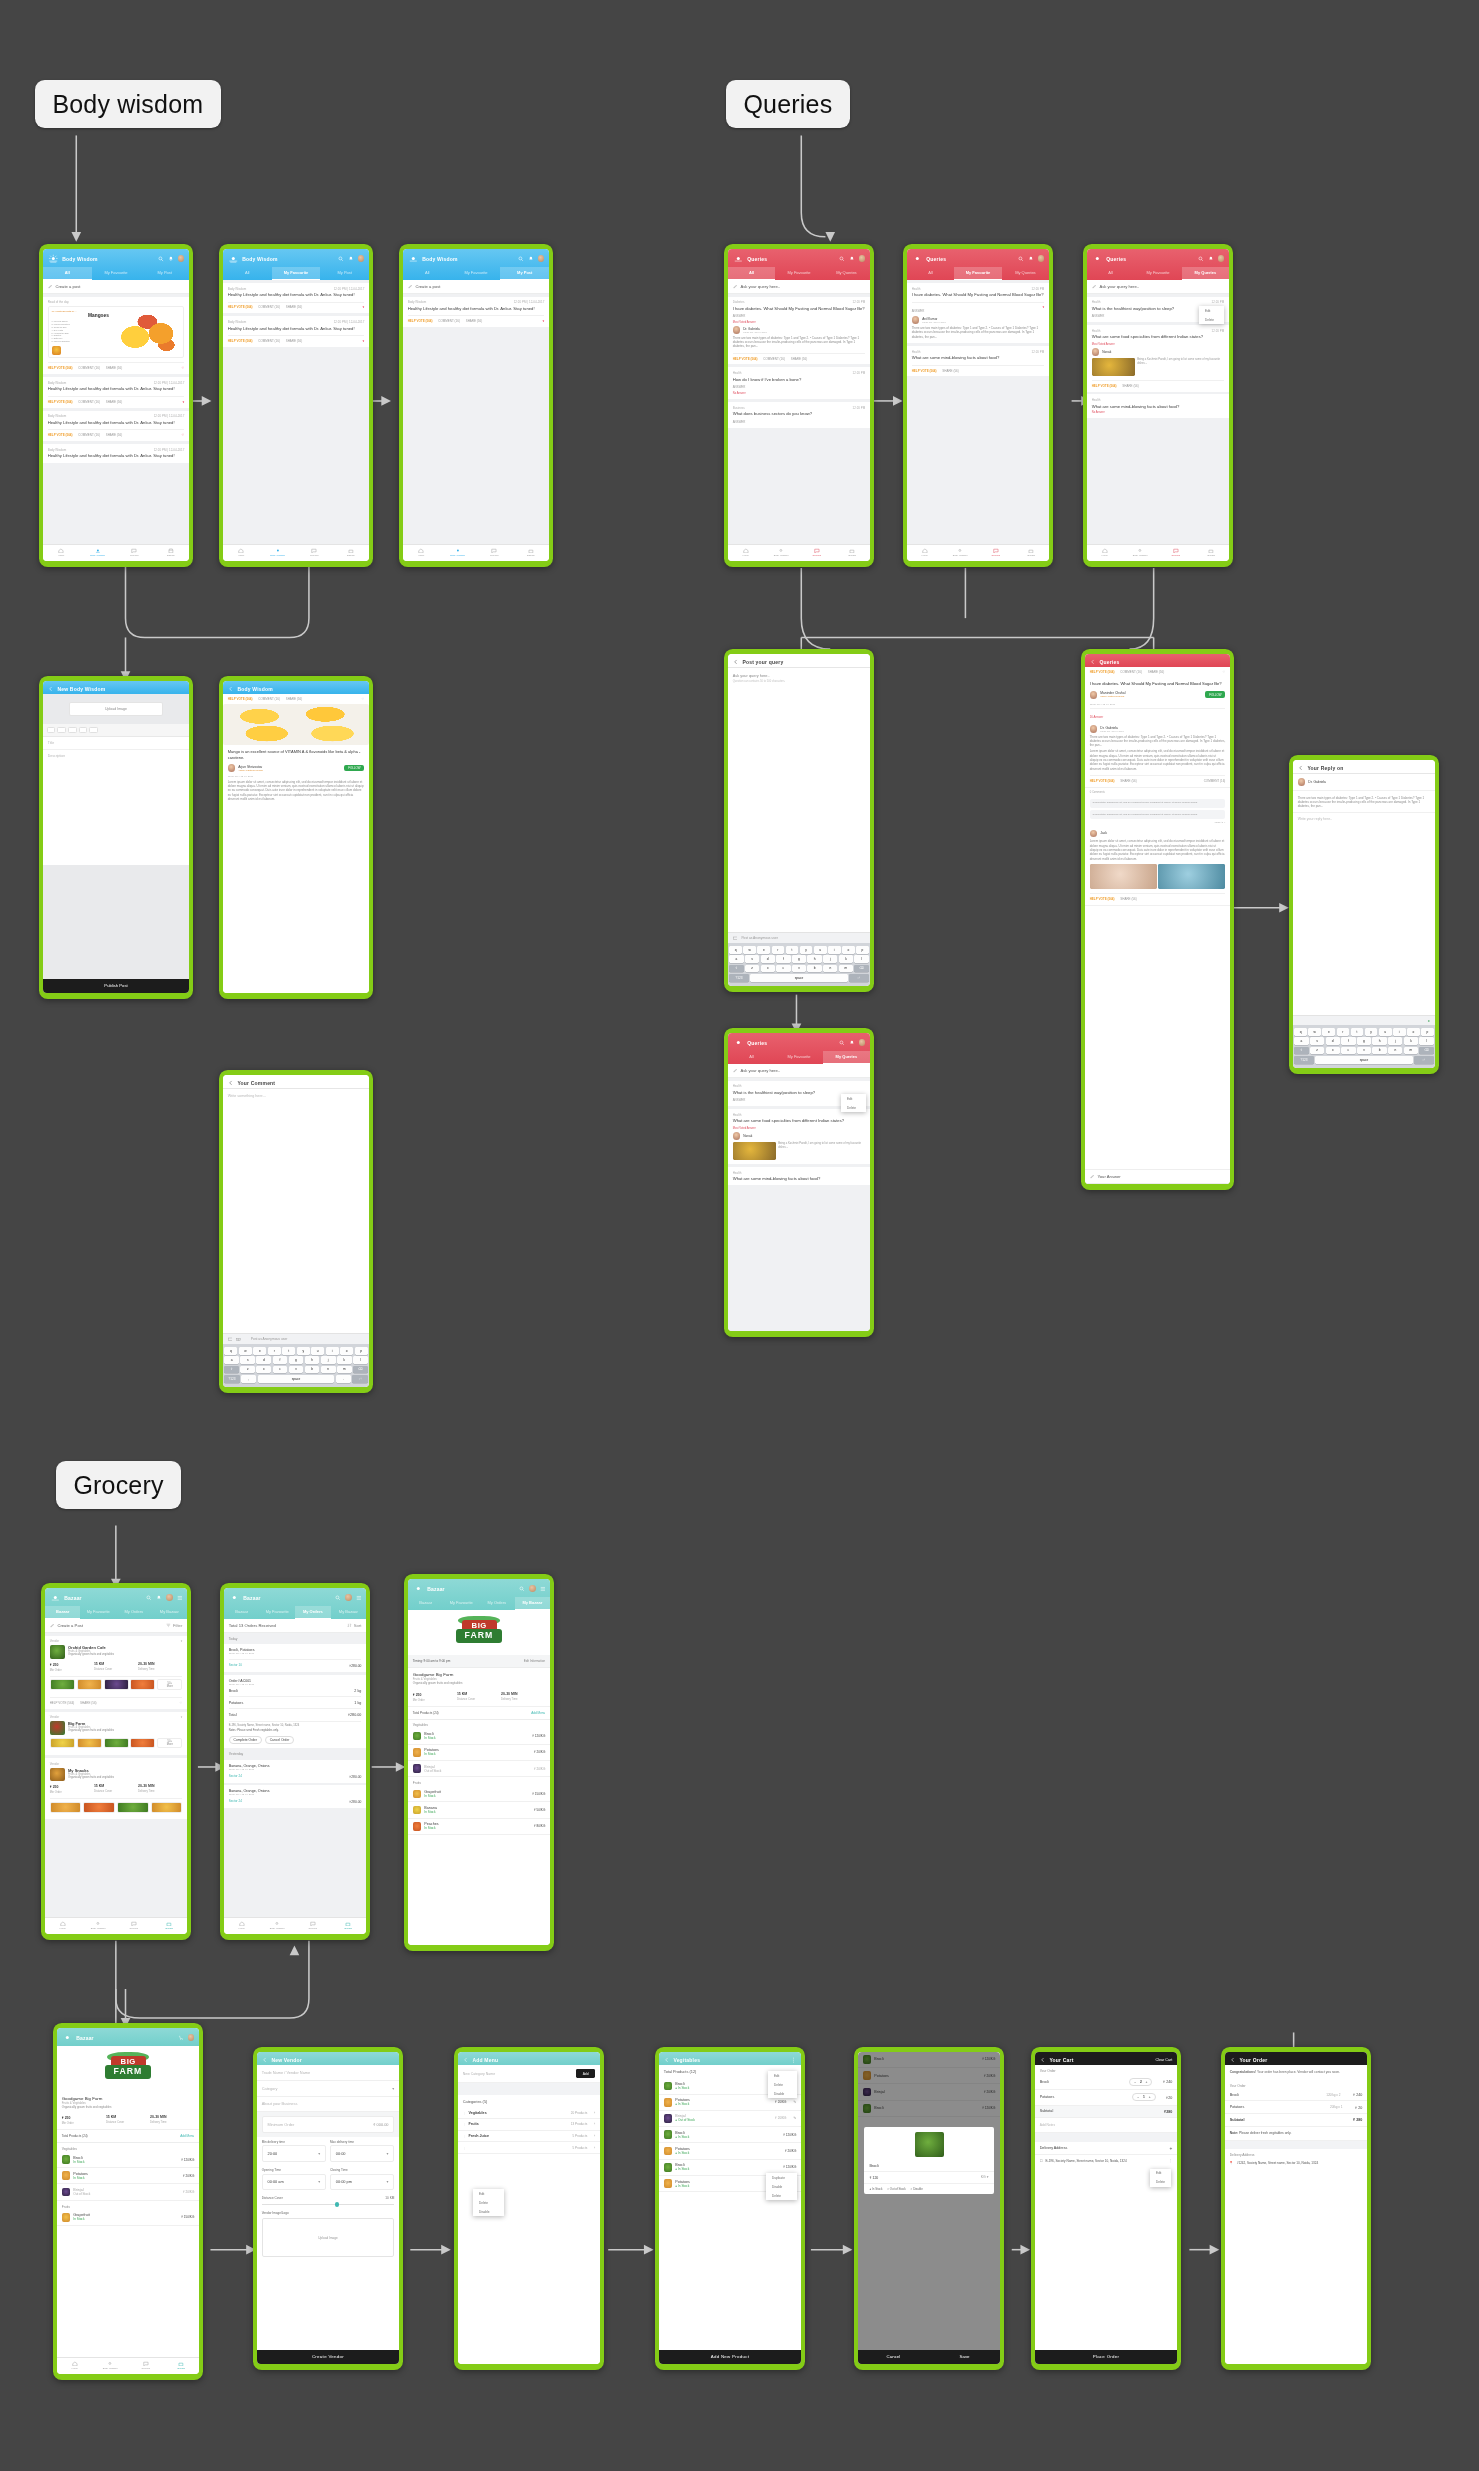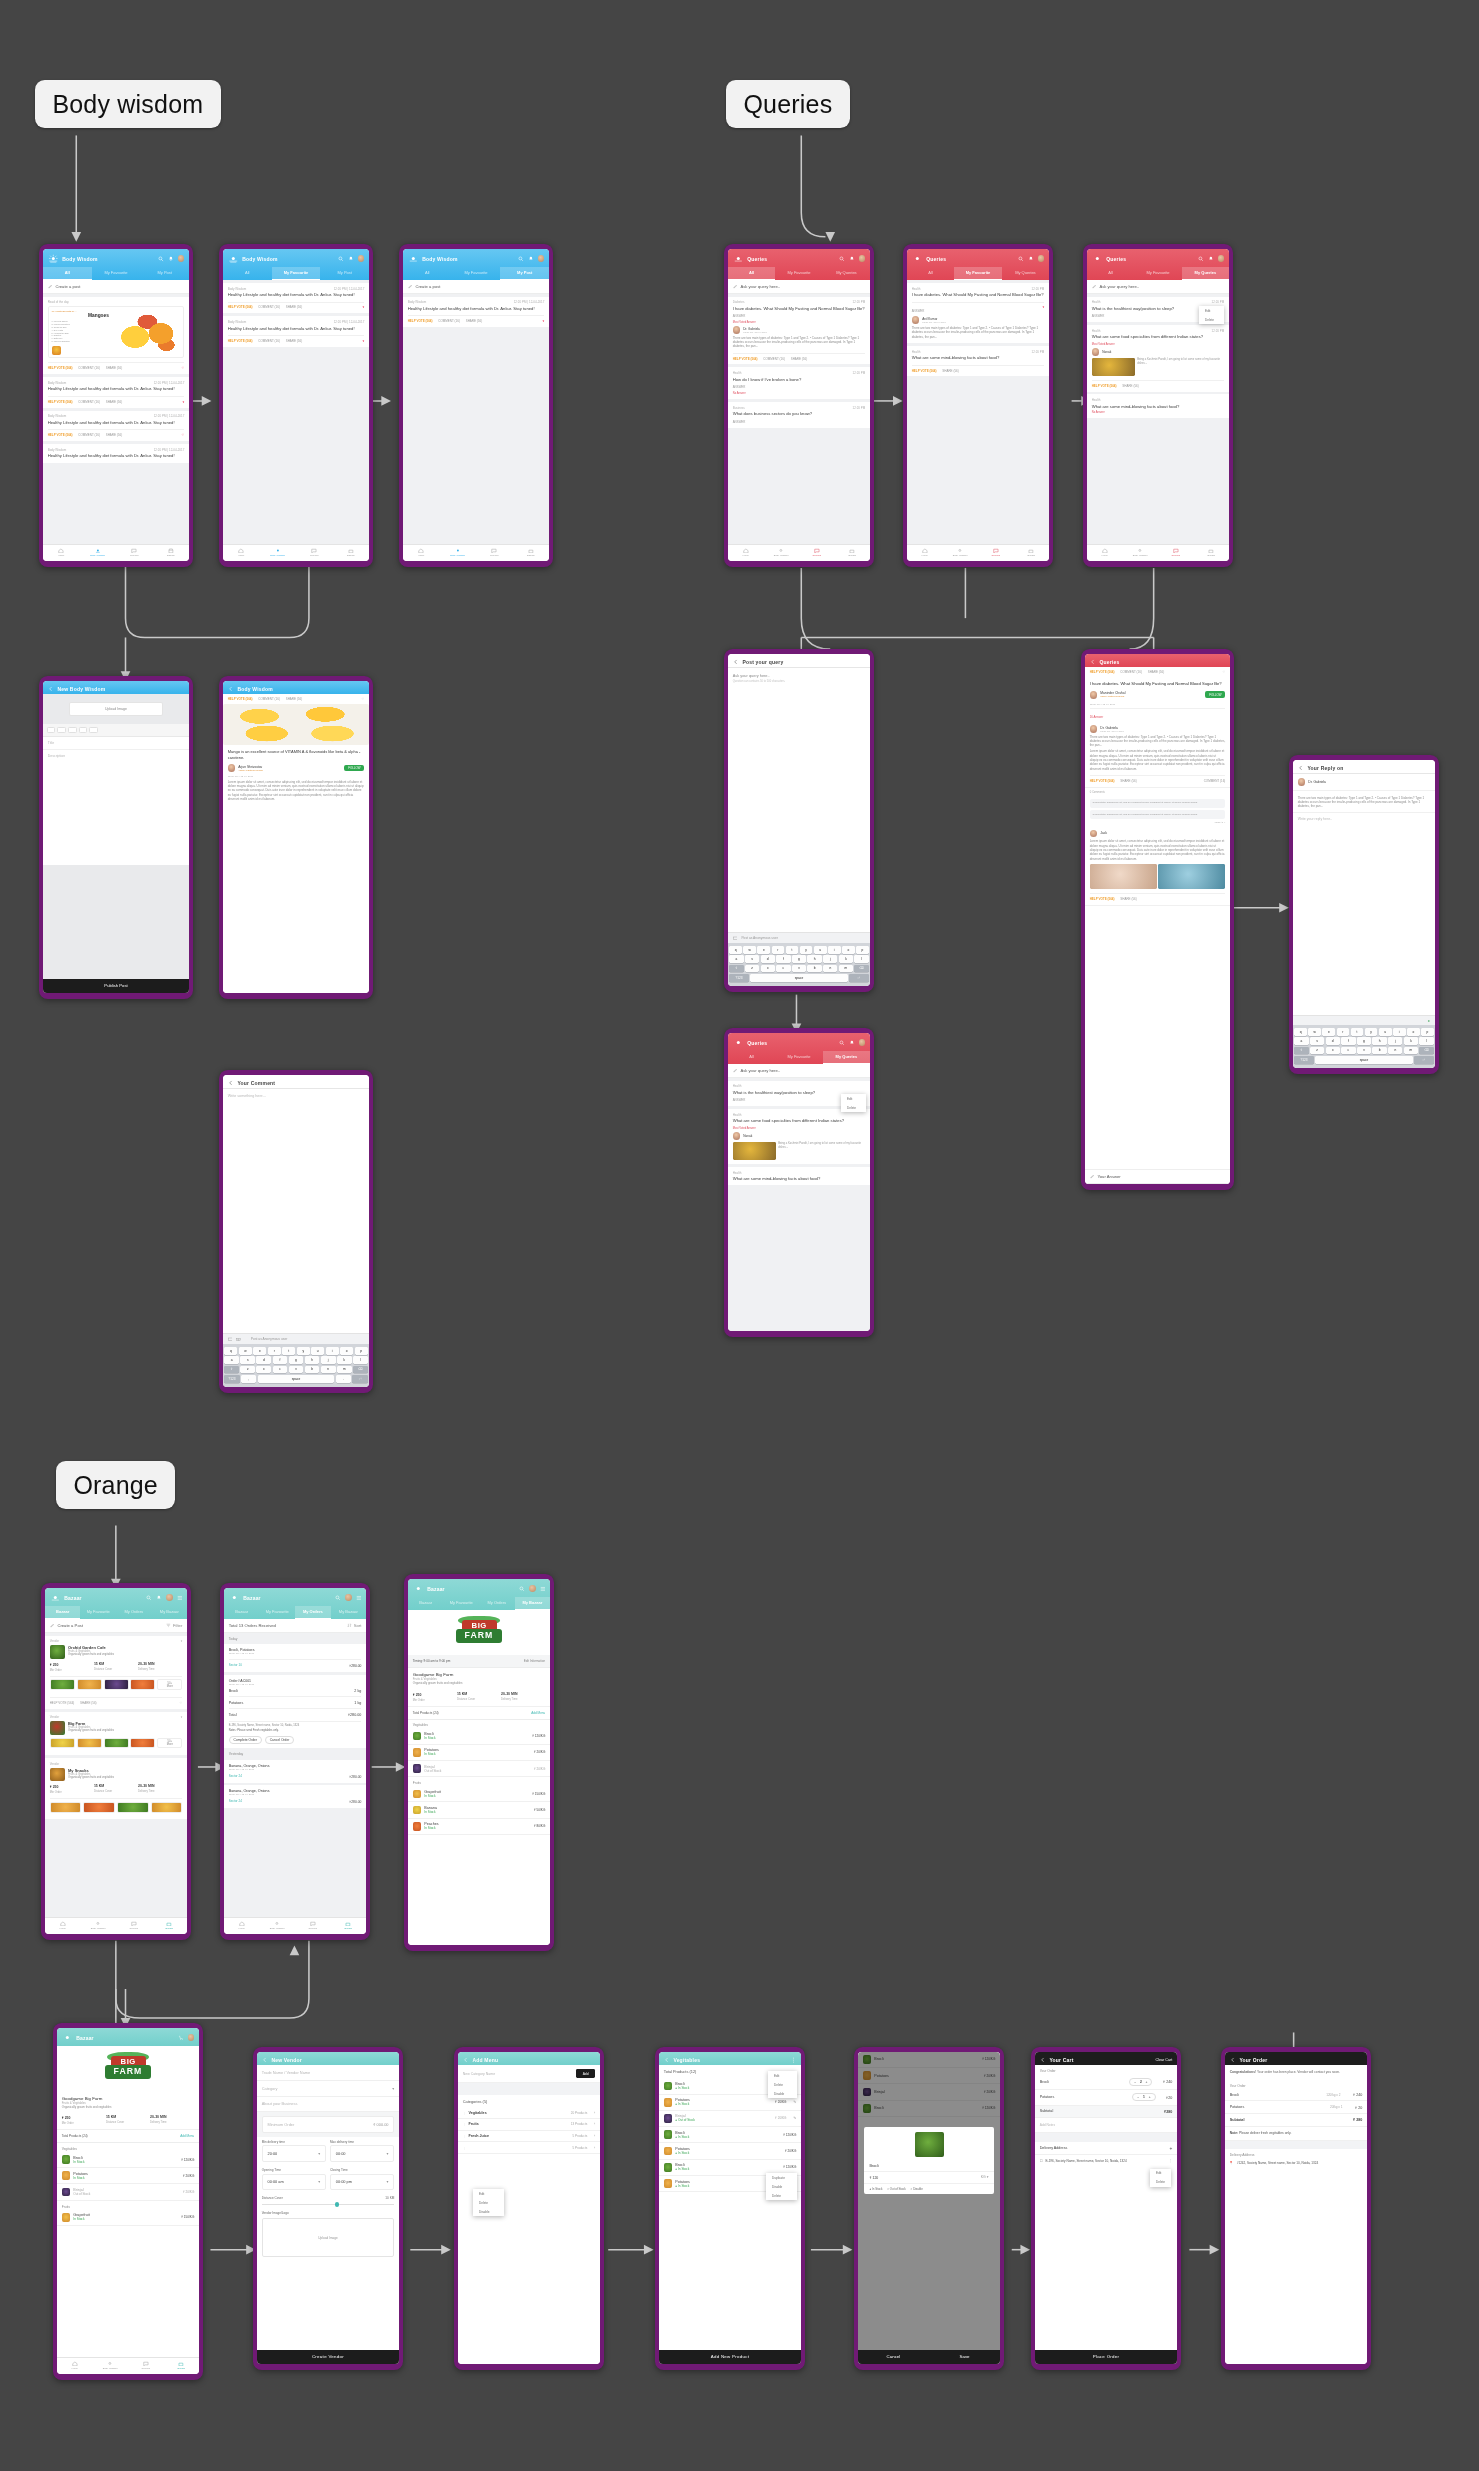--- a/index.html
+++ b/index.html
@@ -12,21 +12,21 @@
 
   
   .chip {
     position:absolute; background:#f2f2f2; border-radius:9.7px;
     padding:9.7px 17.4px; font-size:25px; color:#111; letter-spacing:0.2px;
     box-shadow:0 1px 2.9px rgba(0,0,0,.35);
   }
 
   
   .phone {
-    position:absolute; background:#701a75; border-radius:8.7px;
+    position:absolute; background:#84cc16; border-radius:8.7px;
     padding:4.8px 3.9px 5.8px 3.9px; box-shadow:0 1.9px 6.8px rgba(0,0,0,.38);
     overflow:hidden;
   }
   .screen { width:100%; height:100%; background:#fff; border-radius:3.9px; overflow:hidden; position:relative; display:flex; flex-direction:column; }
 
   
   .hdr { flex:0 0 auto; color:#fff; position:relative; }
   .hdr-blue  { background:linear-gradient(180deg,#66c7f2 0%,#37b3ec 100%); }
   .hdr-red   { background:linear-gradient(180deg,#e8616e 0%,#e04655 100%); }
   .hdr-teal  { background:linear-gradient(180deg,#8ed9d6 0%,#72cfcb 100%); }
@@ -198,21 +198,21 @@
       <polygon points="677,2330 667,2325 667,2335"></polygon>
       <polygon points="883,2330 873,2325 873,2335"></polygon>
       <polygon points="1067,2330 1057,2325 1057,2335"></polygon>
       <polygon points="1263,2330 1253,2325 1253,2335"></polygon>
       <polygon points="305,2015 300,2025 310,2025"></polygon>
     </g>
   </svg>
 
   <div class="chip" style="left:35px; top:80px;">Body wisdom</div>
   <div class="chip" style="left:726px; top:80px;">Queries</div>
-  <div class="chip" style="left:56px; top:1461px;">Orange</div>
+  <div class="chip" style="left:56px; top:1461px;">Grocery</div>
 
   <div class="phone" style="left:39px; top:244px; width:154px; height:323px;">
     <div class="screen">
       <div class="hdr hdr-blue">
         <div class="hdr-row">
           <svg class="logo" viewBox="0 0 24 24">
             <circle cx="12" cy="10" r="3.4" fill="#fff"></circle>
             <g stroke="#fff" stroke-width="1.2" stroke-linecap="round">
               <path d="M12 2.5v2M5.5 4.5l1.4 1.4M18.5 4.5l-1.4 1.4M3 10h2M19 10h2"></path>
             </g>

